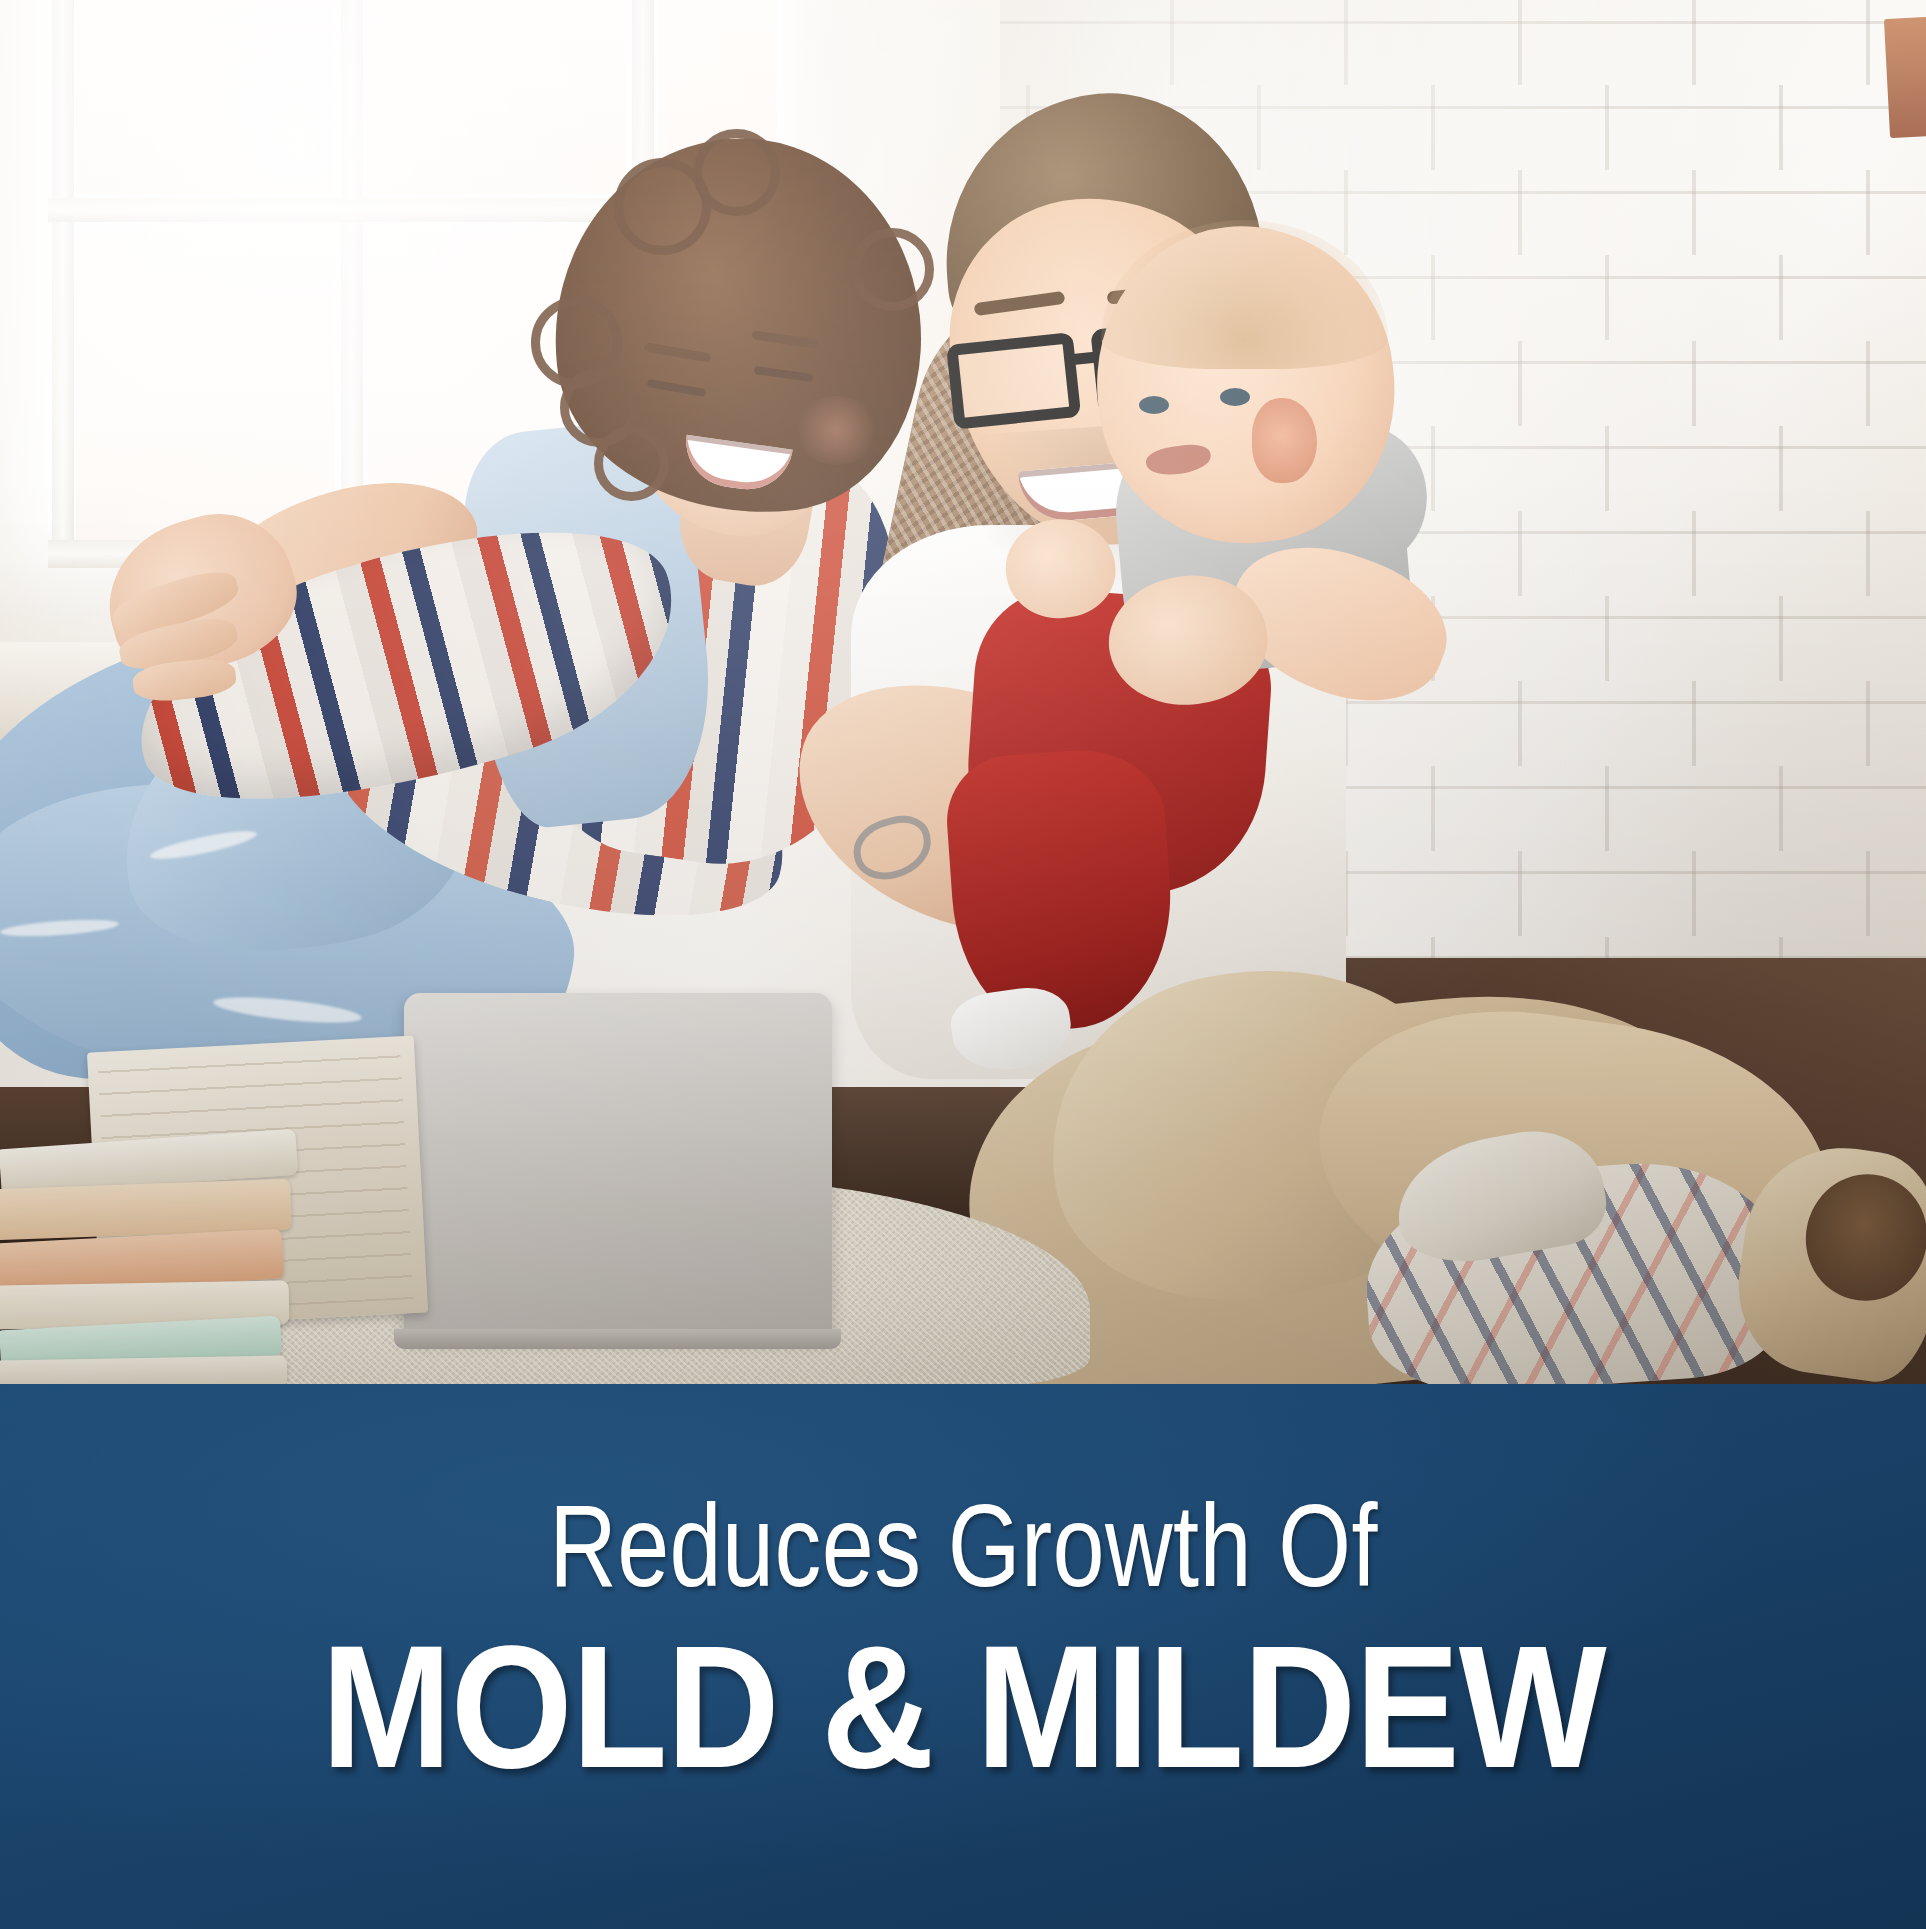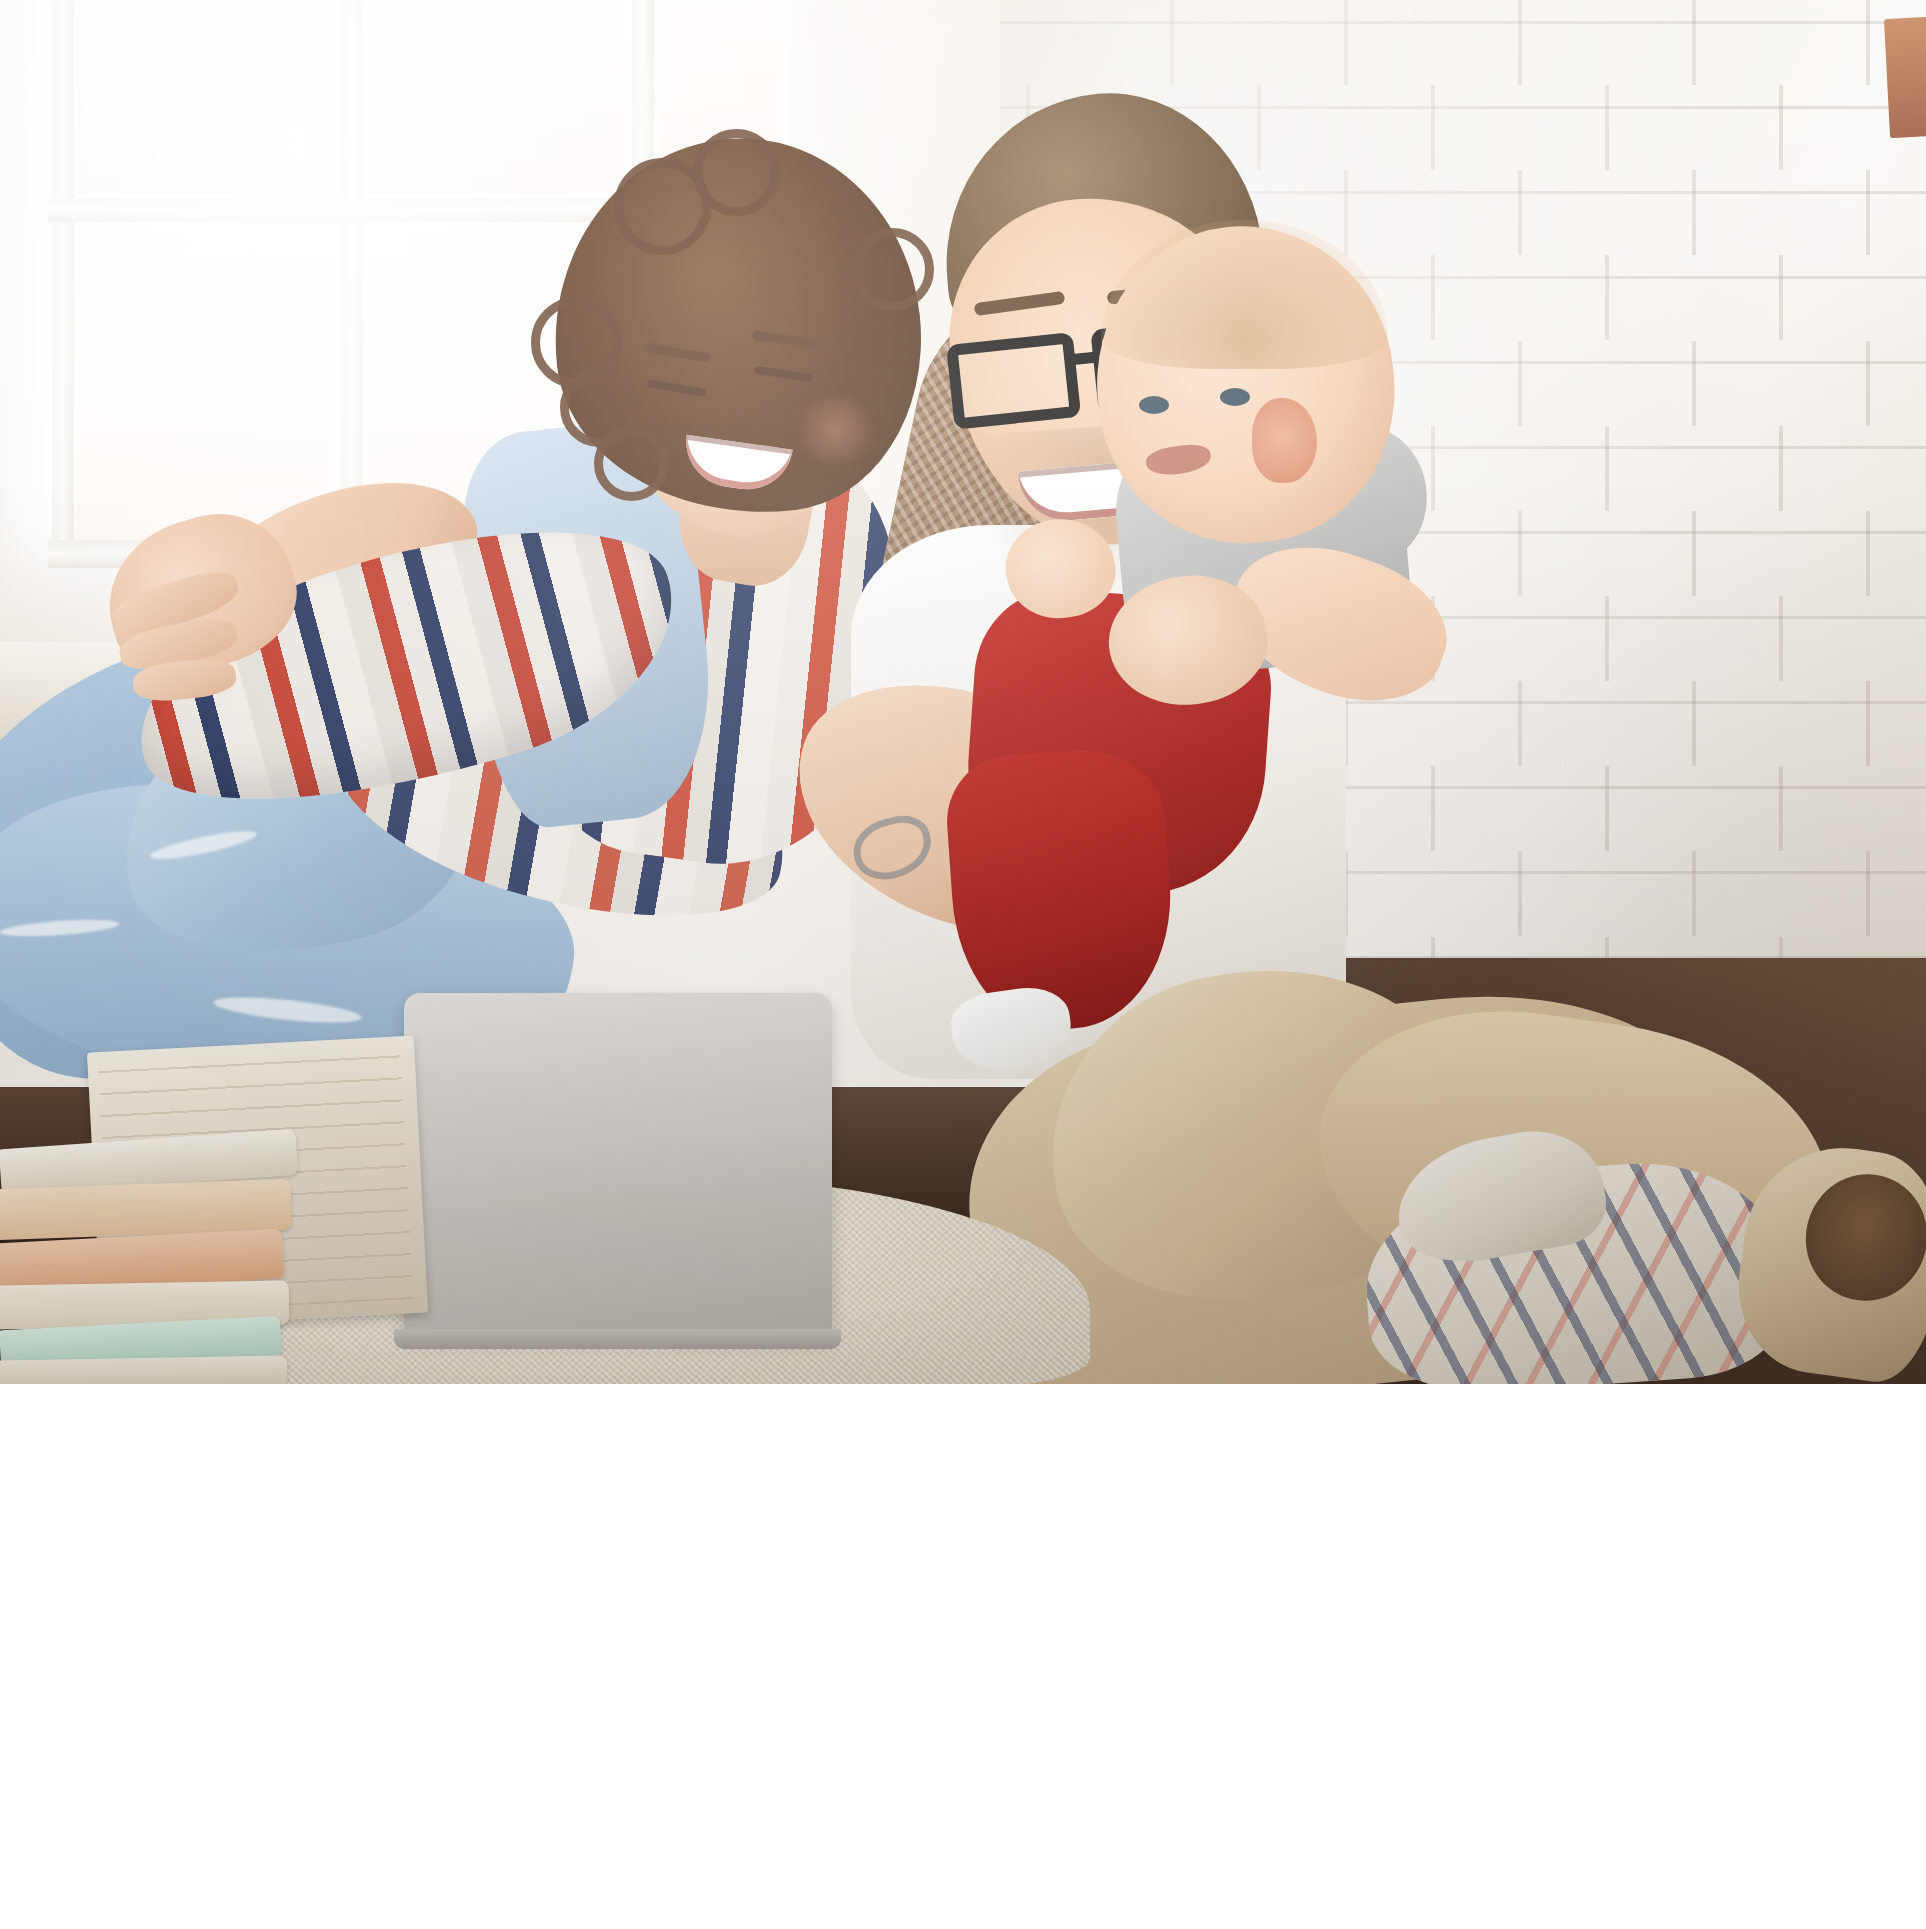--- a/index.html
+++ b/index.html
@@ -777,15 +777,21 @@
     <div class="clothes">
       <div class="clothes-stripe"></div>
     </div>
     <div class="sneaker"></div>
     <div class="boot"></div>
     <div class="boot-opening"></div>
 
     <div class="scene-vignette"></div>
   </div>
 
+  <div class="banner">
+    <div class="banner-inner">
+      <div class="kicker">Reduces Growth Of</div>
+      <div class="headline">MOLD &amp; MILDEW</div>
+    </div>
+  </div>
 
 </div>
 
 
 </body></html>

